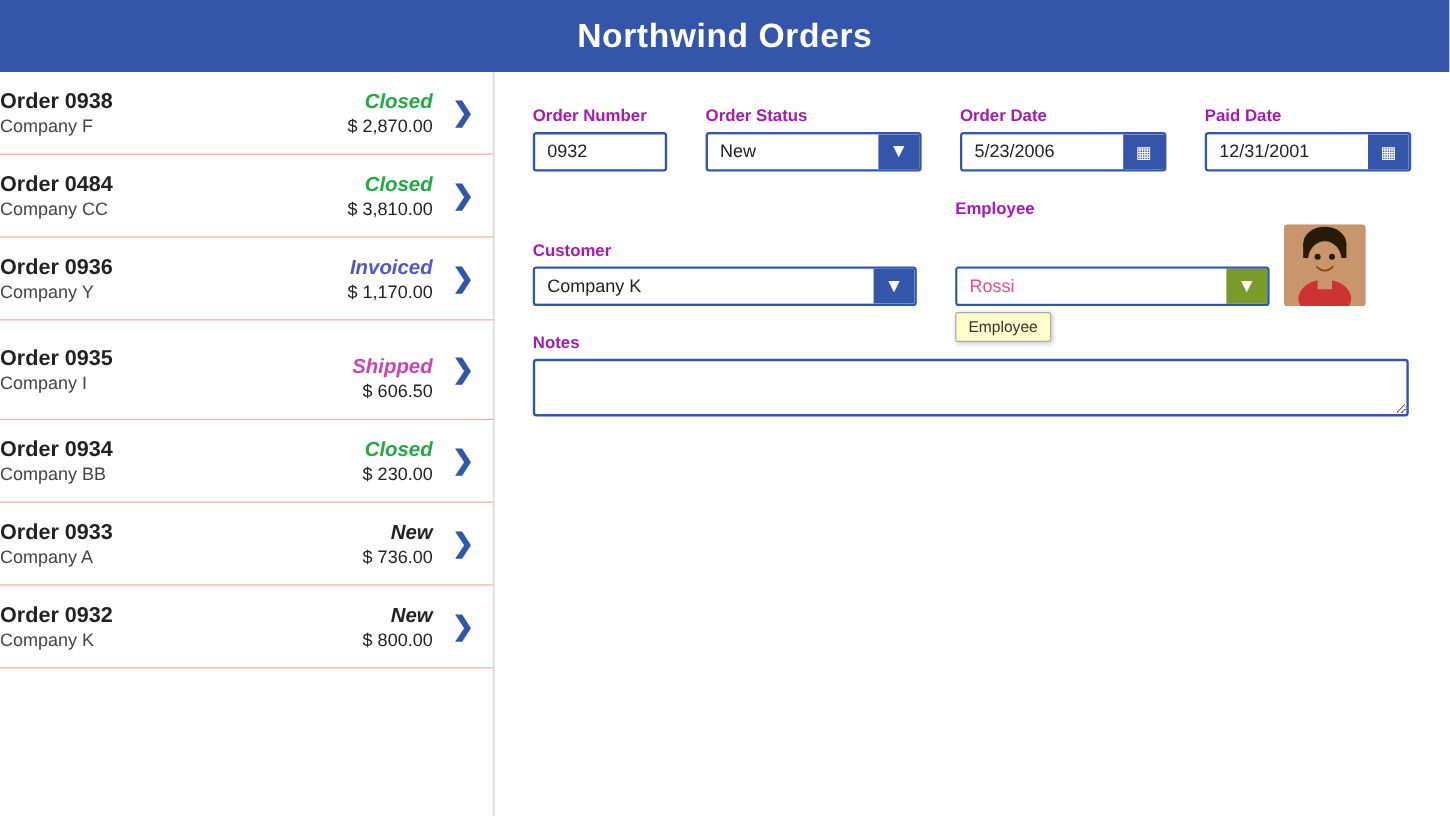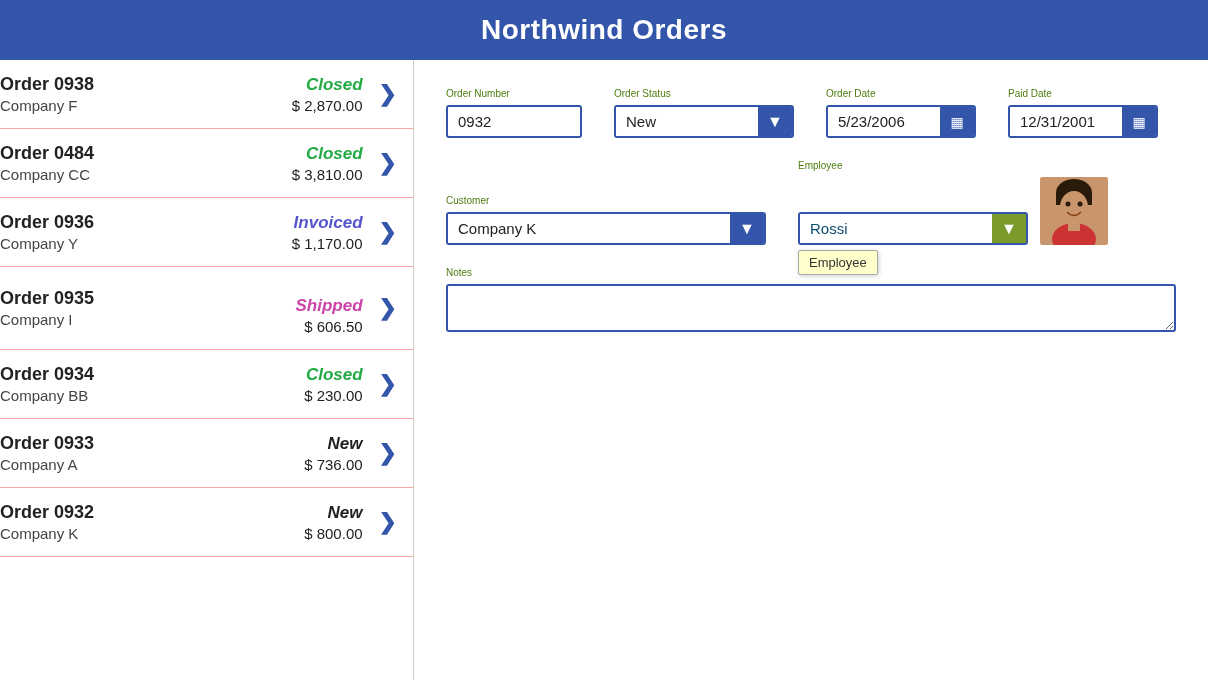--- a/index.html
+++ b/index.html
@@ -110,35 +110,35 @@
       align-items: flex-end;
     }
 
     .form-group {
       display: flex;
       flex-direction: column;
       gap: 6px;
     }
 
     .form-label {
-      font-size: 10px;
-      color: #4d7c0f;
-      font-weight: 400;
+      font-size: 14px;
+      color: #a21caf;
+      font-weight: 700;
     }
 
     .form-input {
       border: 2px solid #3355aa;
       border-radius: 3px;
       padding: 6px 10px;
       font-size: 15px;
       color: #222;
       outline: none;
     }
 
-    .input-order-number { width: 136px; }
+    .input-order-number { width: 112px; }
     .input-notes { width: 730px; height: 48px; }
 
     
     .select-wrapper {
       display: flex;
       align-items: stretch;
       border: 2px solid #3355aa;
       border-radius: 3px;
       overflow: hidden;
     }
@@ -221,23 +221,23 @@
       align-items: stretch;
       border: 2px solid #3355aa;
       border-radius: 3px;
       overflow: visible;
       position: relative;
     }
 
     .employee-select-value {
       padding: 6px 10px;
       font-size: 15px;
-      color: #0c4a6e;
+      color: #ec4899;
       background: white;
-      width: 192px;
+      width: 224px;
       border: none;
       outline: none;
     }
 
     .employee-btn {
       background: #7a9a2a;
       border: none;
       color: white;
       width: 34px;
       cursor: pointer;
@@ -256,21 +256,21 @@
       overflow: hidden;
     }
 
     .date-value {
       padding: 6px 10px;
       font-size: 15px;
       color: #222;
       background: white;
       border: none;
       outline: none;
-      width: 112px;
+      width: 134px;
     }
 
     .date-btn {
       background: #3355aa;
       border: none;
       color: white;
       width: 34px;
       cursor: pointer;
       display: flex;
       align-items: center;

